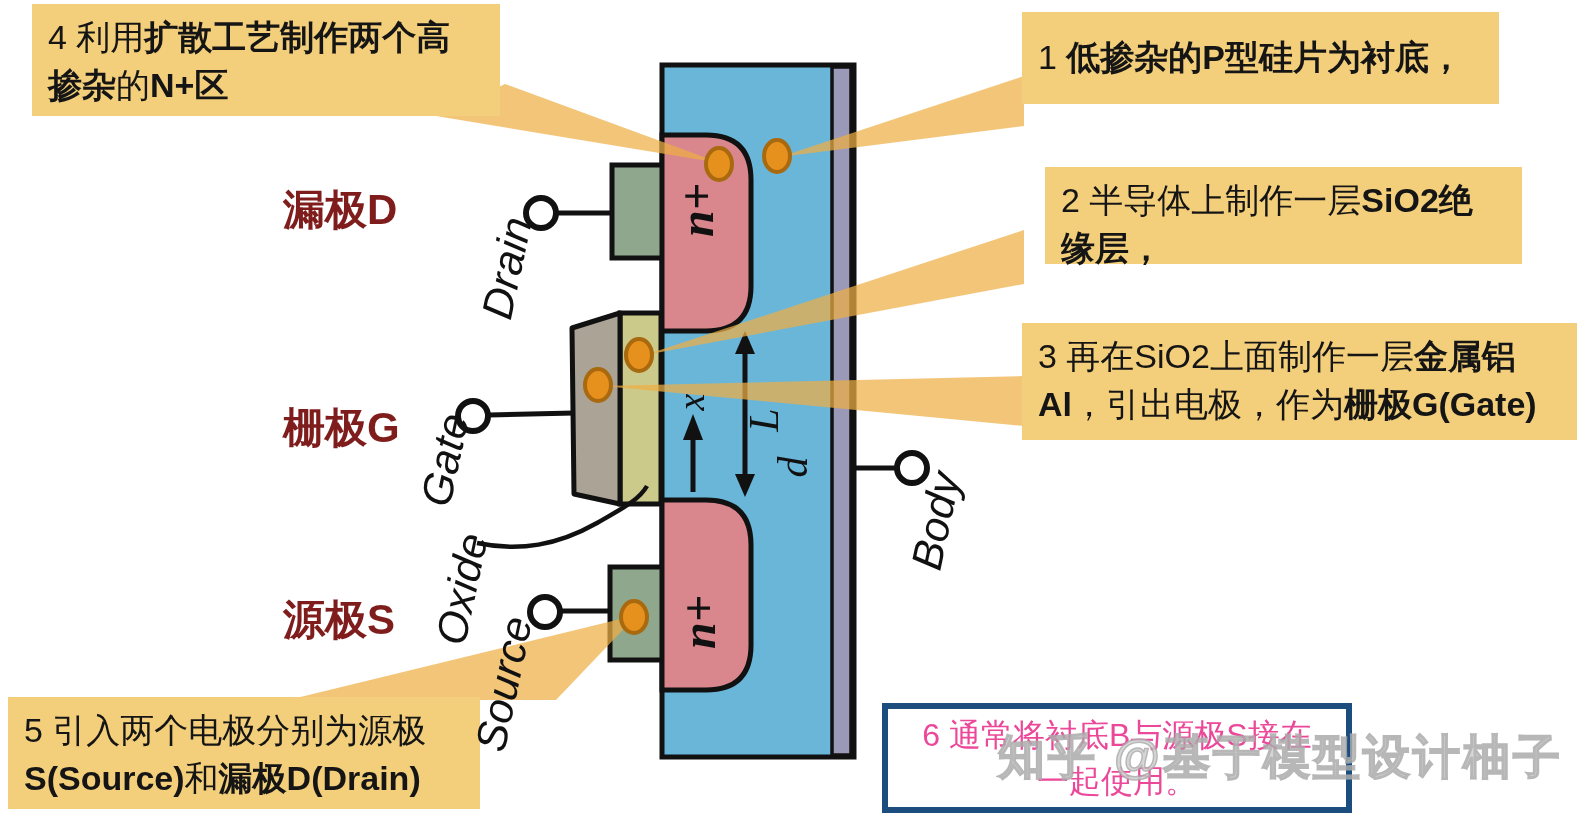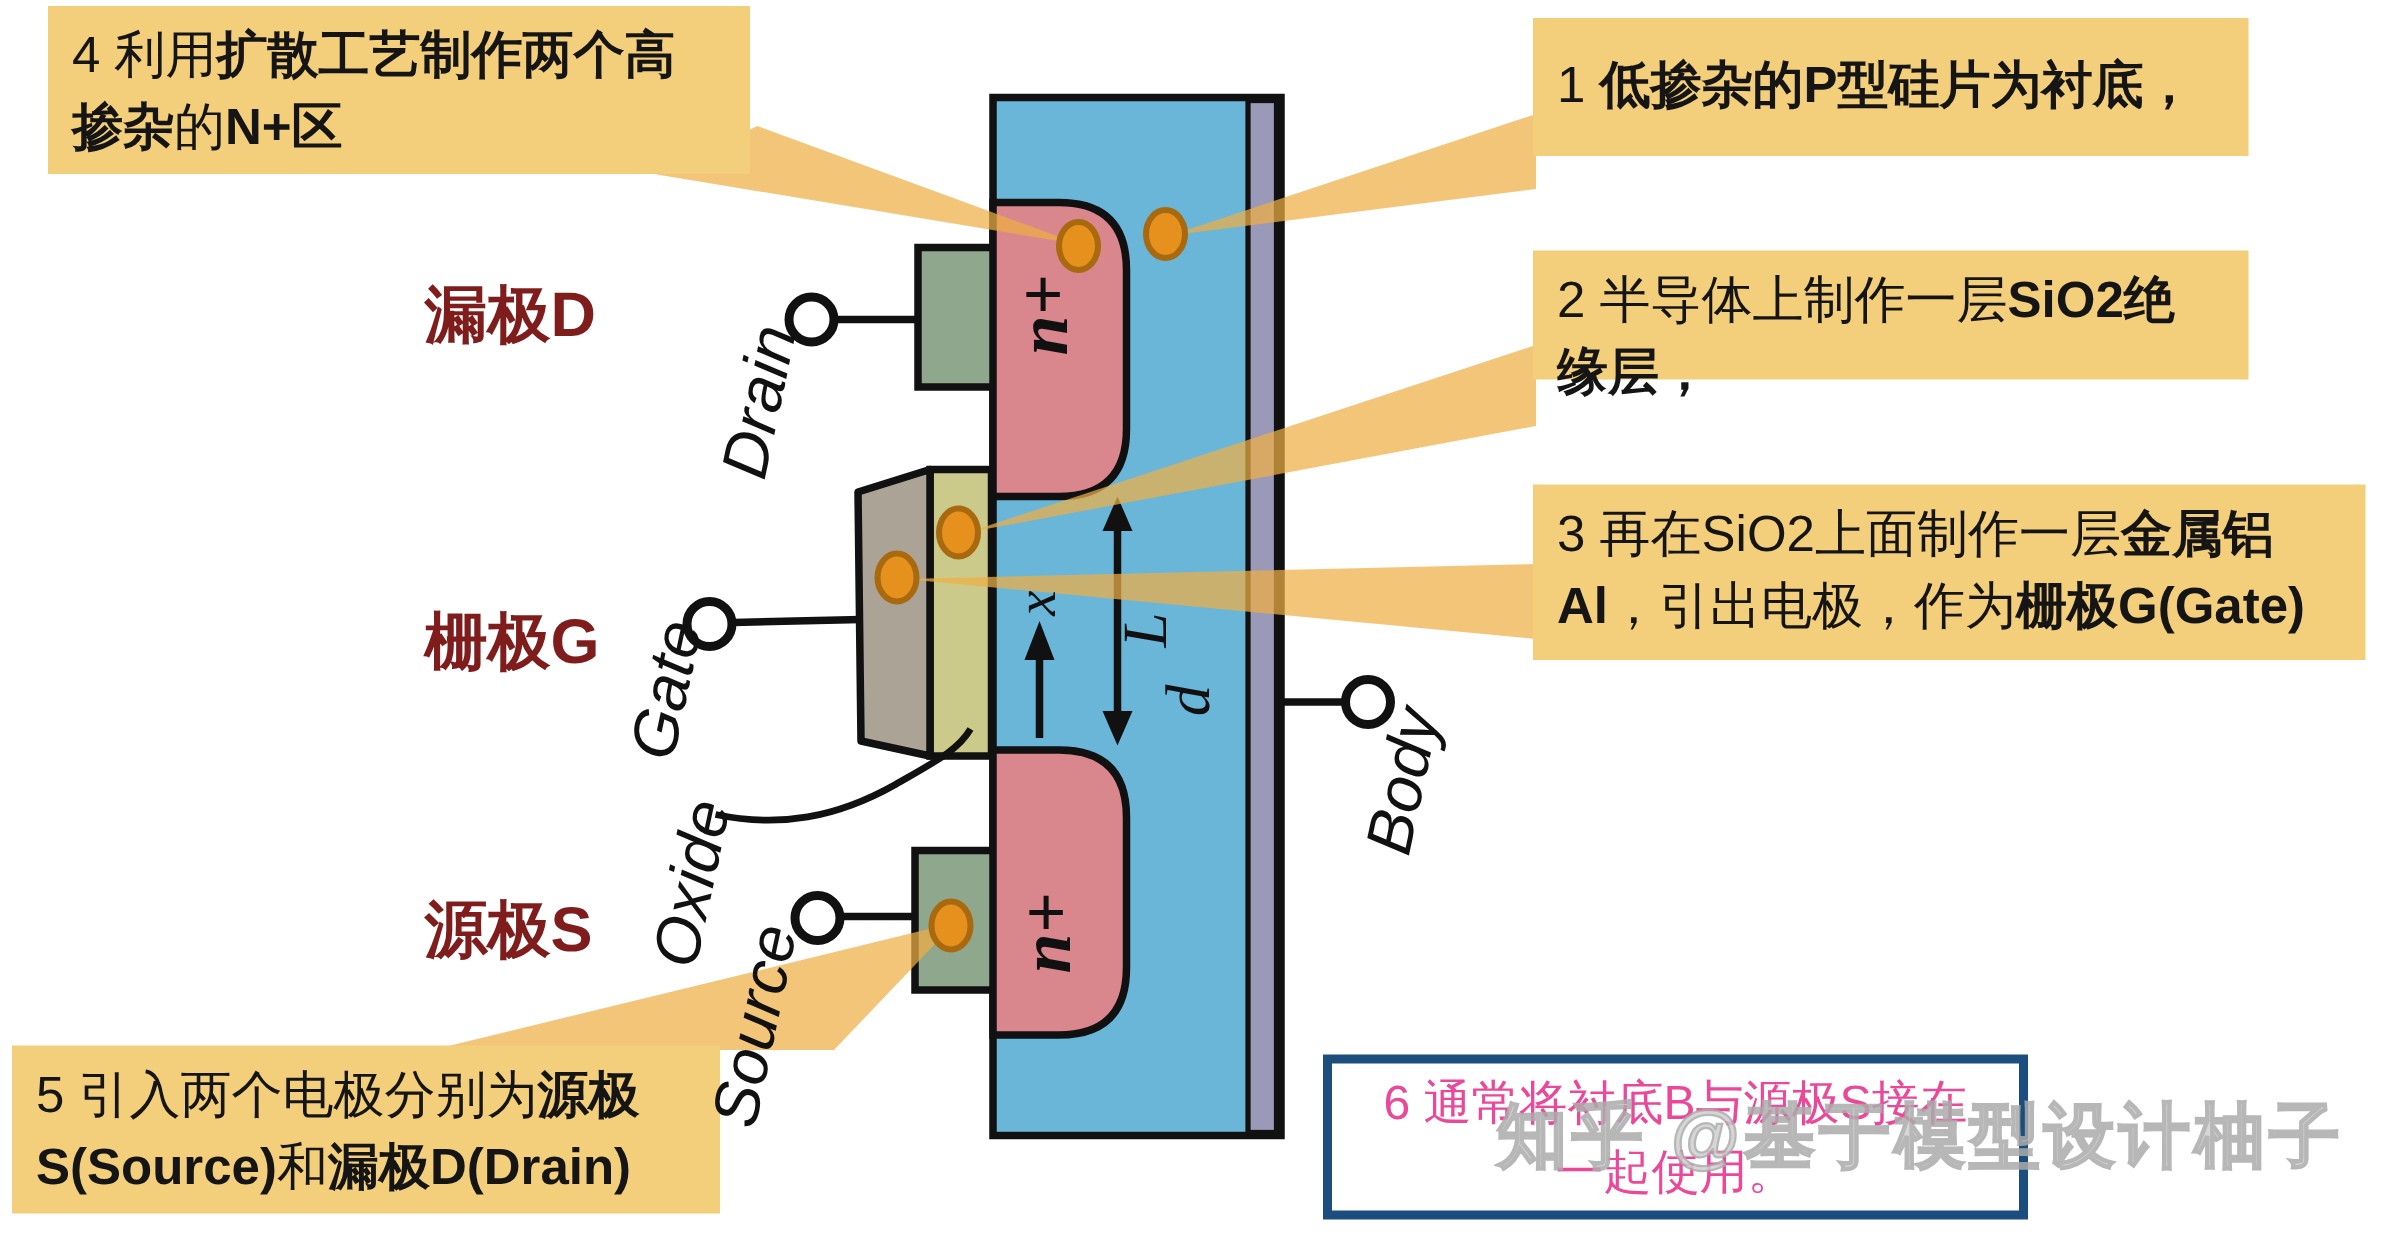--- a/index.html
+++ b/index.html
@@ -80,30 +80,30 @@
   </svg>
 
   <div class="callout" id="box4" style="left:32px;top:4px;width:468px;height:112px;">
       <div><span>4 利用</span><span style="font-weight: 700;">扩散工艺制作两个高</span><br><span style="font-weight: 700;">掺杂</span><span>的</span><span style="font-weight: 700;">N+区</span></div>
     </div>
 
   <div class="callout single" id="box1" style="left:1022px;top:12px;width:477px;height:92px;">
       <div><span>1 </span><span style="font-weight: 700;">低掺杂的P型硅片为衬底，</span></div>
     </div>
 
-  <div class="callout" id="box2" style="left:1022px;top:167px;width:477px;height:86px;">
+  <div class="callout" id="box2" style="left:1045px;top:167px;width:477px;height:97px;">
       <div><span>2 半导体上制作一层</span><span style="font-weight: 700;">SiO2绝</span><br><span style="font-weight: 700;">缘层，</span></div>
     </div>
 
   <div class="callout" id="box3" style="left:1022px;top:323px;width:555px;height:117px;">
       <div><span>3 再在SiO2上面制作一层</span><span style="font-weight: 700;">金属铝</span><br><span style="font-weight: 700;">Al</span><span>，引出电极，作为</span><span style="font-weight: 700;">栅极G(Gate)</span></div>
     </div>
 
   <div class="callout" id="box5" style="left:8px;top:697px;width:472px;height:112px;">
-      <div><span>5 引入两个电极分别为</span><span style="font-weight: 700;">源极</span><br><span style="font-weight: 700;">S(Source)</span><span>和</span><span style="font-weight: 700;">漏极D(Drain)</span></div>
+      <div><span>5 引入两个电极分别为</span><span style="font-weight: 400;">源极</span><br><span style="font-weight: 700;">S(Source)</span><span>和</span><span style="font-weight: 700;">漏极D(Drain)</span></div>
     </div>
 
   <div id="box6" style="left:882px;top:703px;width:470px;height:110px;">
       <div><span>6 通常将衬底B与源极S接在</span><br><span>一起使用。</span></div>
     </div>
 
   <div class="cnlabel" style="left:283px;top:182px;">漏极D</div>
   <div class="cnlabel" style="left:283px;top:400px;">栅极G</div>
   <div class="cnlabel" style="left:283px;top:592px;">源极S</div>
 

